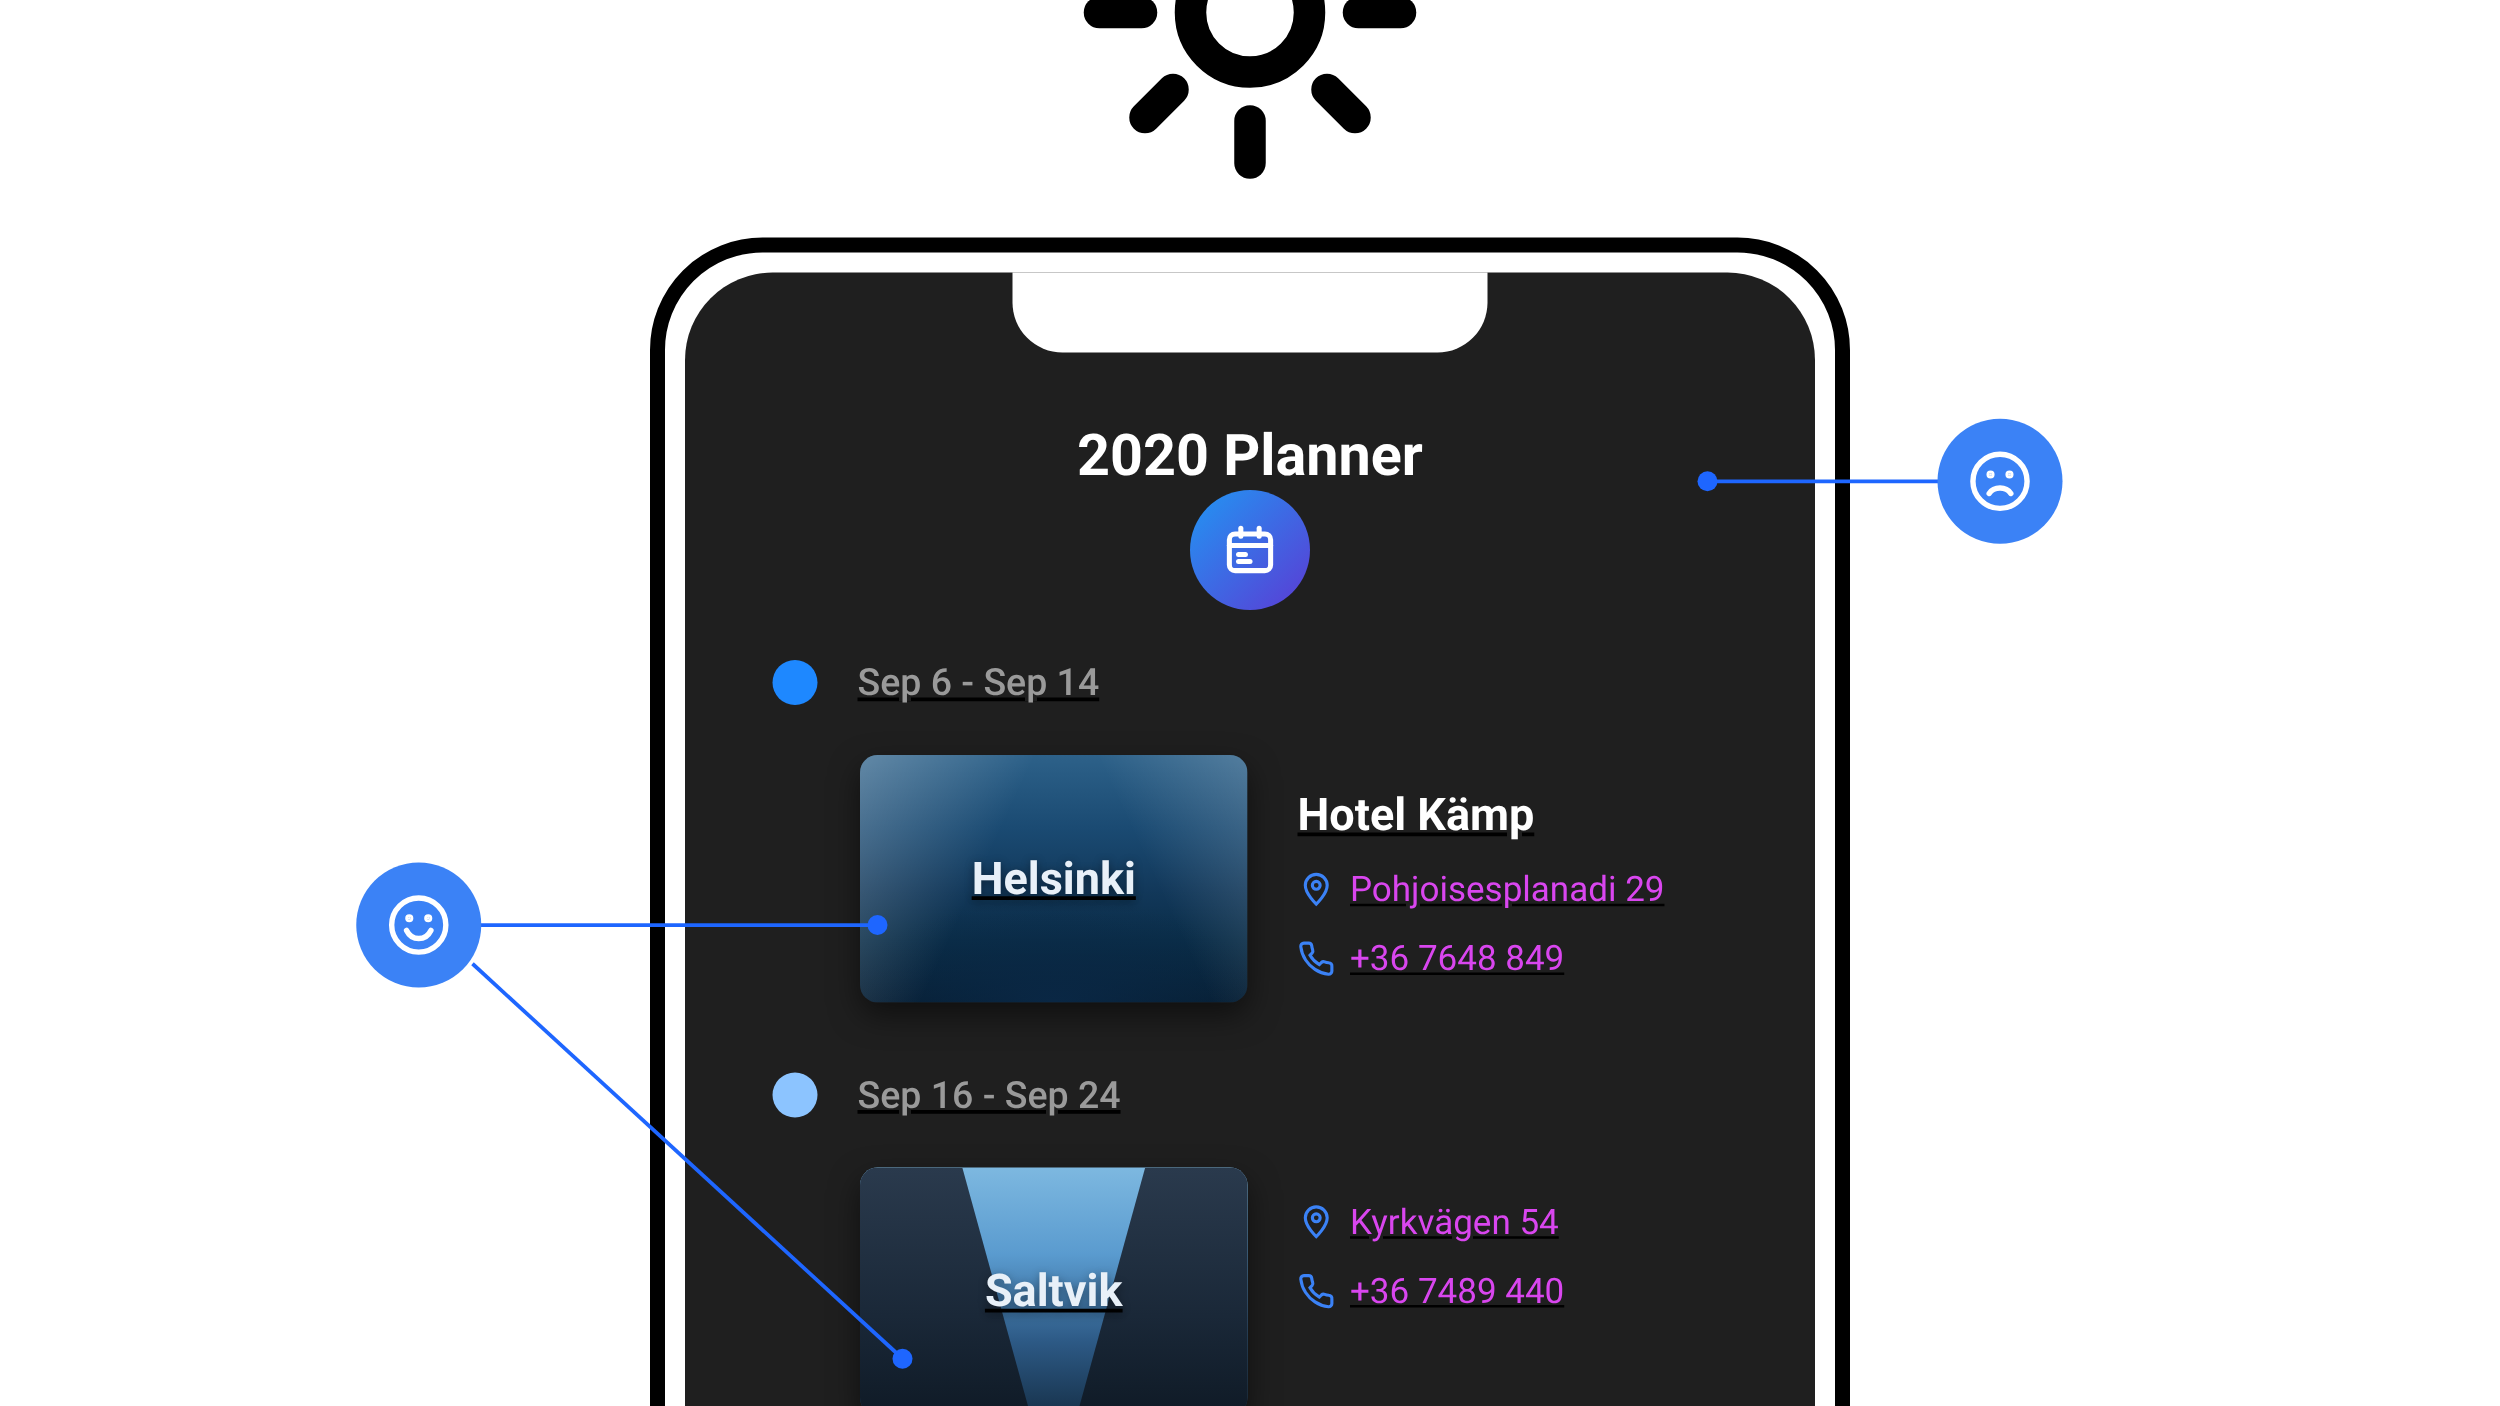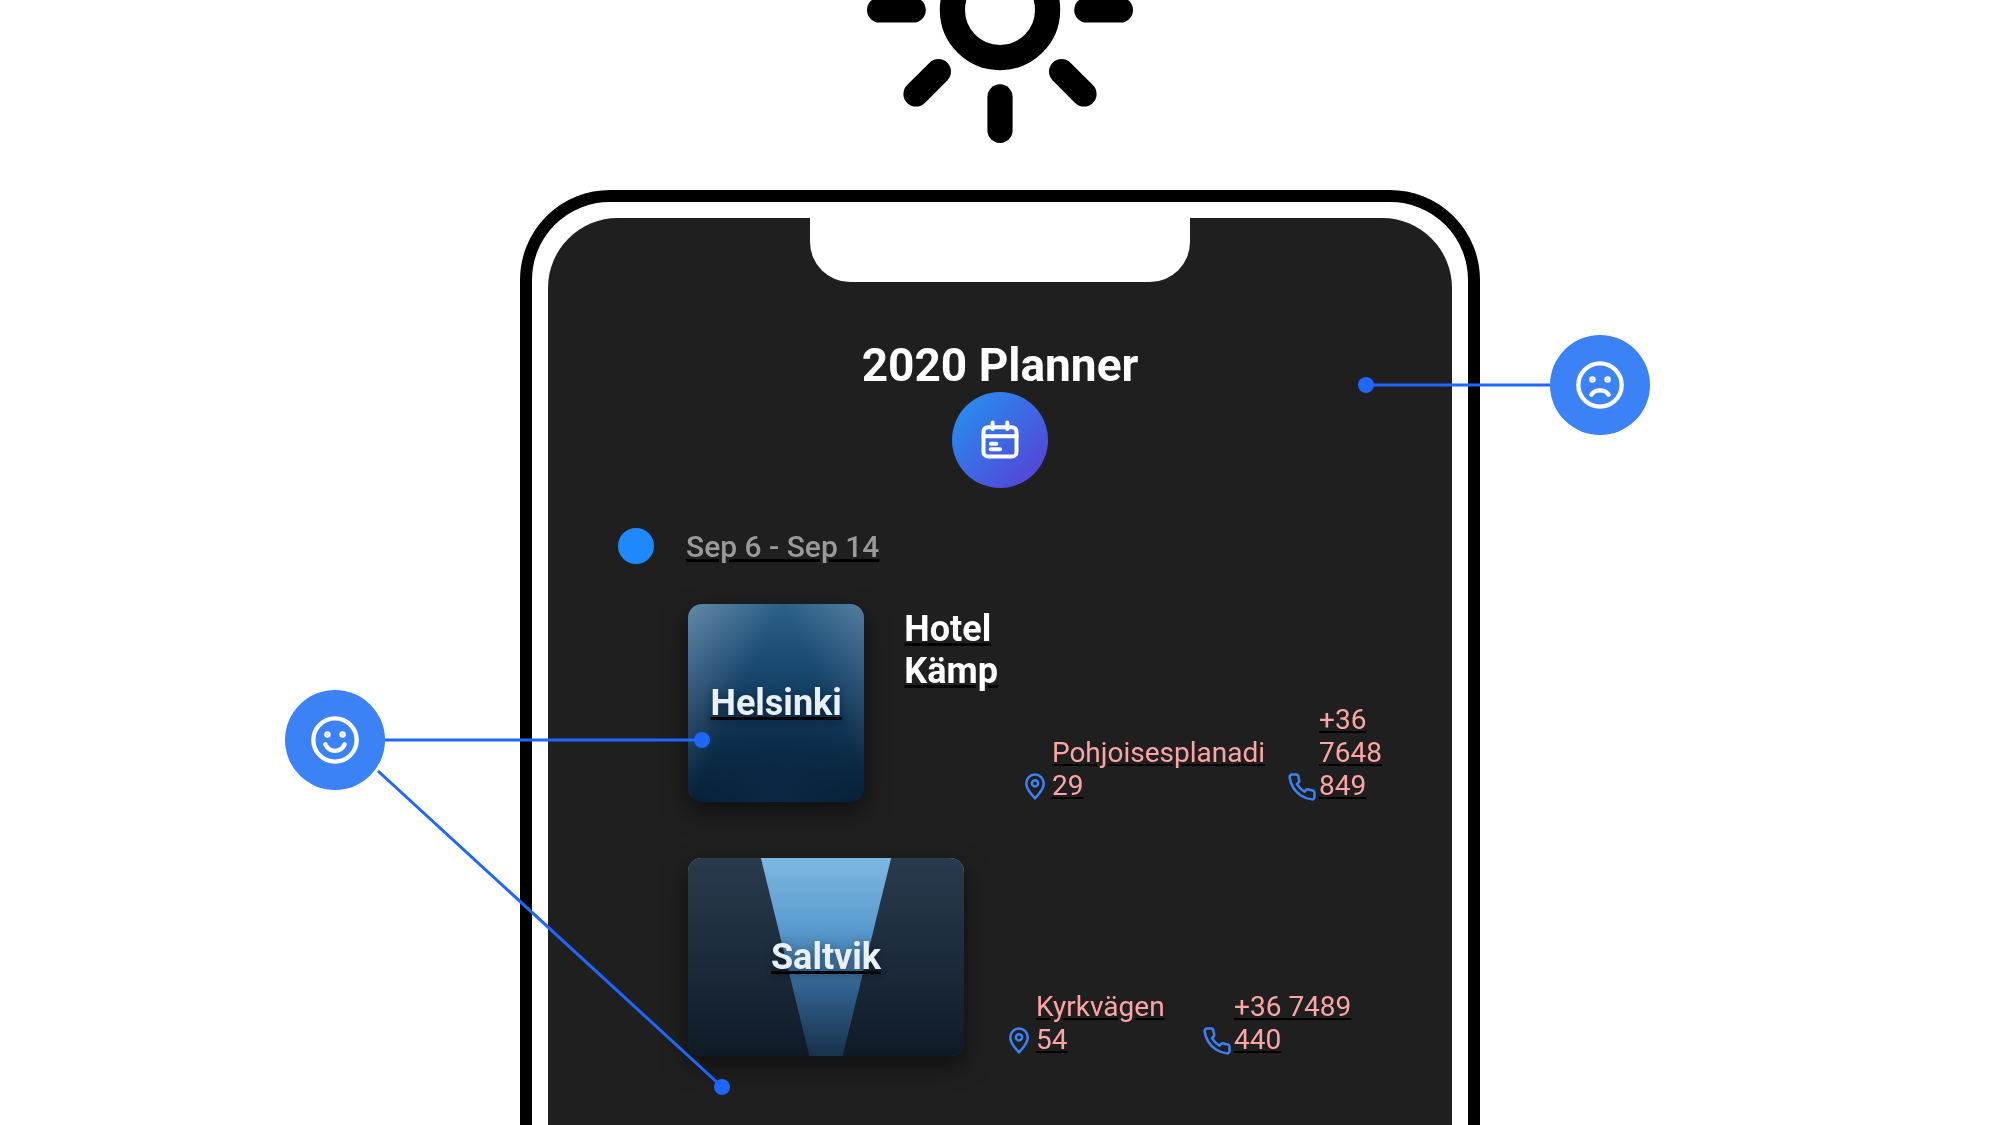--- a/index.html
+++ b/index.html
@@ -119,34 +119,35 @@
   }
   .trip-image-label {
     color: #e8f0f8;
     font-size: 36px;
     font-weight: 700;
     z-index: 2;
     text-shadow: 0 2px 8px rgba(0,0,0,0.4);
   }
   .trip-info {
     display: flex;
-    flex-direction: row;
+    flex-direction: column;
     gap: 22px;
     padding-top: 4px;
+    margin-top: 23px;
   }
   .hotel-name {
     color: #fff;
     font-size: 36px;
     font-weight: 700;
   }
   .info-row {
     display: flex;
-    align-items: flex-end;
-    gap: 2px;
-    color: #fca5a5;
+    align-items: center;
+    gap: 12px;
+    color: #d946ef;
     font-size: 28px;
   }
   .info-icon {
     width: 30px;
     height: 30px;
     flex-shrink: 0;
   }
 
   
   .img-helsinki {
@@ -270,20 +271,24 @@
           </div>
           <div class="info-row">
             <svg class="info-icon" viewBox="0 0 24 24" fill="none" stroke="#3b82f6" stroke-width="2">
               <path d="M22 16.9v3a2 2 0 0 1-2.2 2 19.8 19.8 0 0 1-8.6-3.1 19.5 19.5 0 0 1-6-6A19.8 19.8 0 0 1 2.1 4.2 2 2 0 0 1 4.1 2h3a2 2 0 0 1 2 1.7c.1.9.3 1.8.6 2.6a2 2 0 0 1-.4 2.1L8 9.7a16 16 0 0 0 6 6l1.3-1.3a2 2 0 0 1 2.1-.4c.8.3 1.7.5 2.6.6A2 2 0 0 1 22 16.9z"></path>
             </svg>
             <span>+36 7648 849</span>
           </div>
         </div>
       </div>
 
+      <div class="date-row">
+        <div class="dot" style="background:#8cc4ff"></div>
+        <div class="date-text">Sep 16 - Sep 24</div>
+      </div>
       <div class="trip-card">
         <div class="trip-image img-saltvik">
           <span class="trip-image-label">Saltvik</span>
         </div>
         <div class="trip-info">
           <div class="info-row">
             <svg class="info-icon" viewBox="0 0 24 24" fill="none" stroke="#3b82f6" stroke-width="2">
               <path d="M12 21s-7-6.5-7-12a7 7 0 1 1 14 0c0 5.5-7 12-7 12z"></path>
               <circle cx="12" cy="9" r="2.5"></circle>
             </svg>

